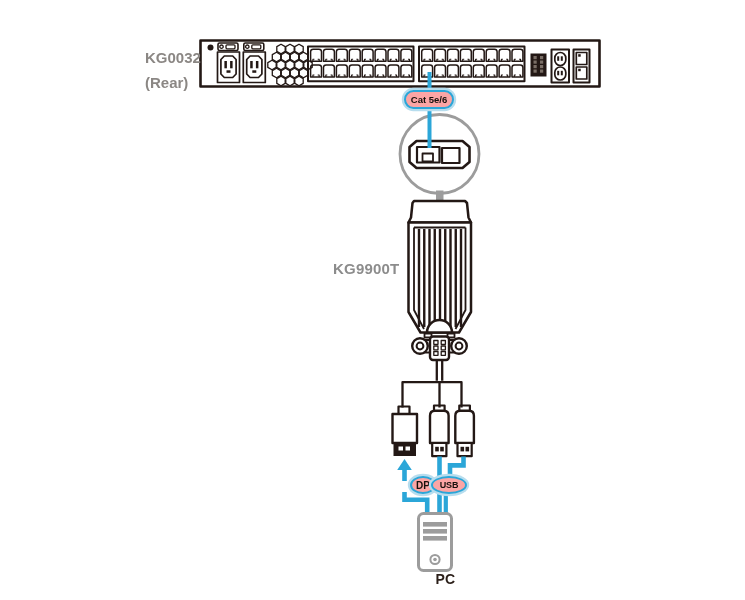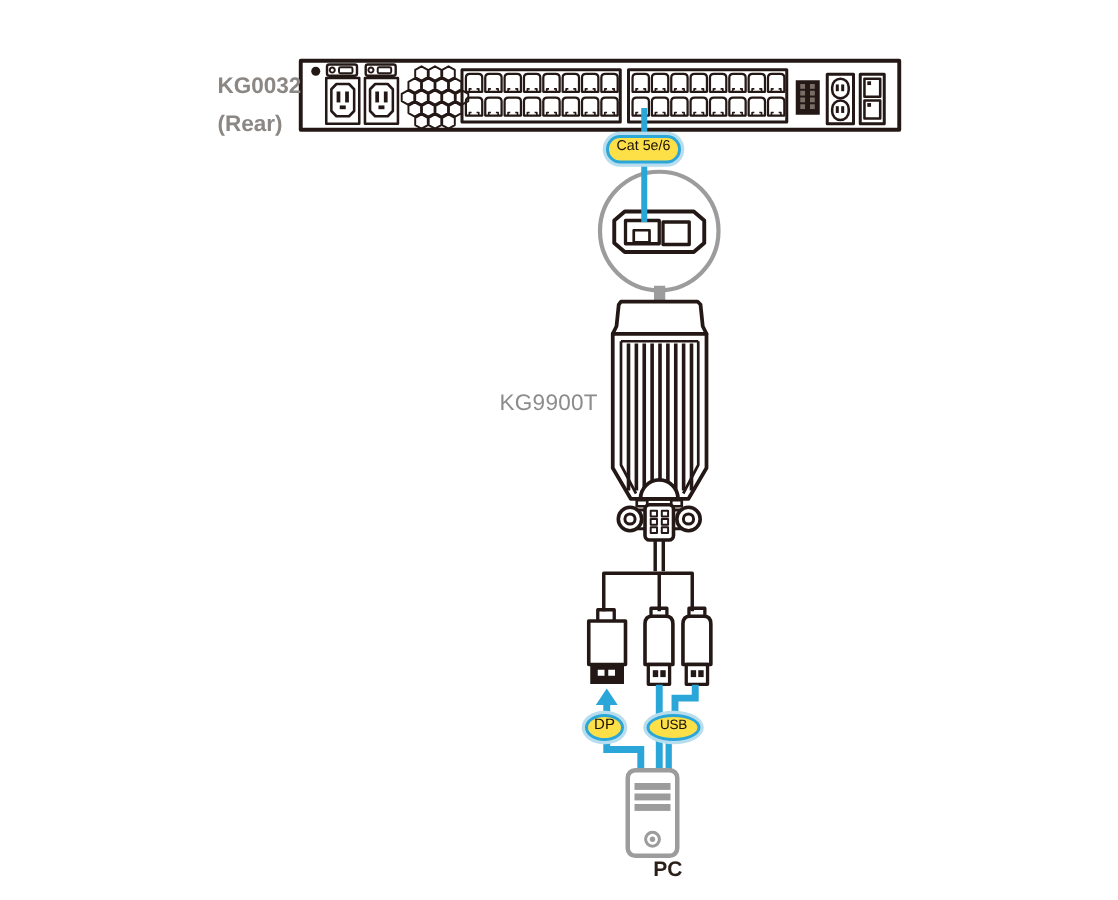--- a/index.html
+++ b/index.html
@@ -19,31 +19,31 @@
   .sd{stroke:var(--line-dark);fill:none}
   .fd{fill:var(--line-dark);stroke:none}
   .sg{stroke:var(--device-gray);fill:none}
   .fg{fill:var(--device-gray);stroke:none}
   .sb{stroke:var(--accent-blue);fill:none}
   .fb{fill:var(--accent-blue);stroke:none}
 
   .lbl{position:absolute;white-space:pre-line}
   #lbl-switch{left:145px;top:52px;font-size:15px;line-height:12.5px;
               font-weight:700;color:var(--label-gray)}
-  #lbl-device{left:333px;top:260px;font-size:15px;font-weight:400;
+  #lbl-device{left:333px;top:260px;font-size:15px;font-weight:700;
               color:#8C8C8C;letter-spacing:.2px}
   #lbl-pc{left:415px;top:571px;width:40px;text-align:right;
           font-size:14px;font-weight:700;color:var(--pc-label-dark)}
 
-  .badge{position:absolute;display:flex;justify-content:center;
-         background:#fde047;border:2.5px solid var(--accent-blue);
+  .badge{position:absolute;display:flex;align-items:center;justify-content:center;
+         background:#fca5a5;border:2.5px solid var(--accent-blue);
          box-shadow:0 0 0 2.2px var(--accent-blue-halo);
-         color:#17100C;font-weight:400;box-sizing:border-box}
+         color:#17100C;font-weight:700;box-sizing:border-box}
   #pill-cat{left:404px;top:90px;width:50px;height:19px;border-radius:10px;font-size:9.5px}
-  #badge-dp{left:390px;top:476px;width:26px;height:18px;border-radius:50%;font-size:10px}
+  #badge-dp{left:410px;top:476px;width:26px;height:18px;border-radius:50%;font-size:10px}
   #badge-usb{left:431px;top:476px;width:36px;height:18px;border-radius:50%;
              font-size:9px;letter-spacing:-.2px}
 </style>
 </head>
 <body>
 
 <div class="stage">
 
 <svg width="745" height="600" viewBox="0 0 745 600">
   <defs>

